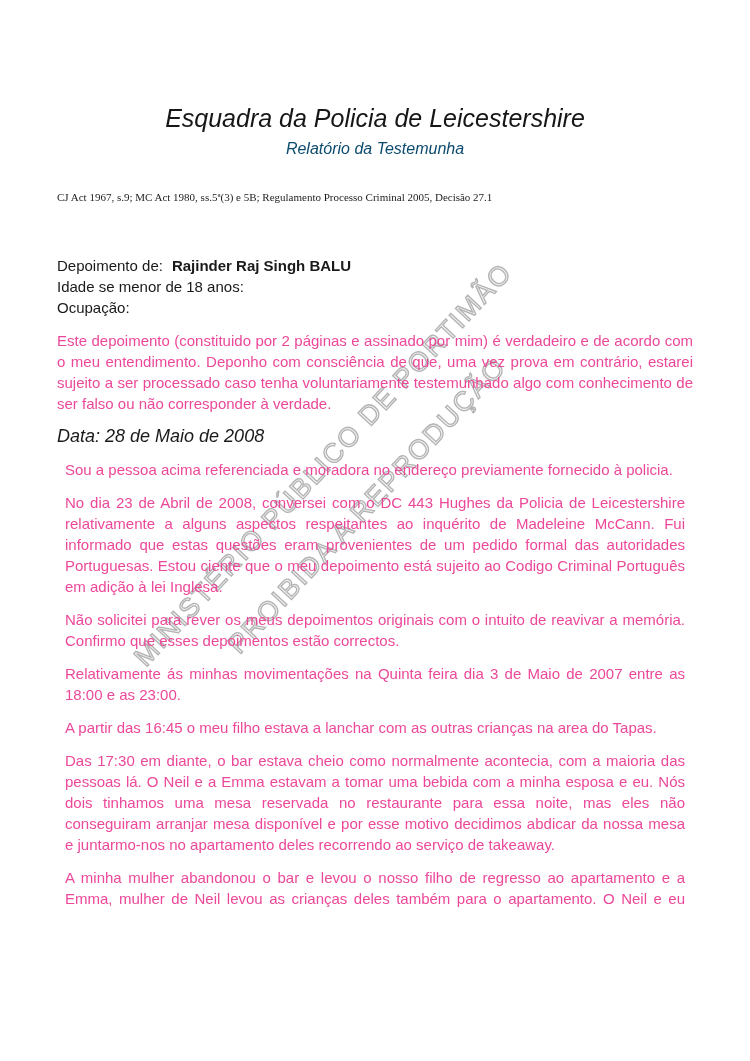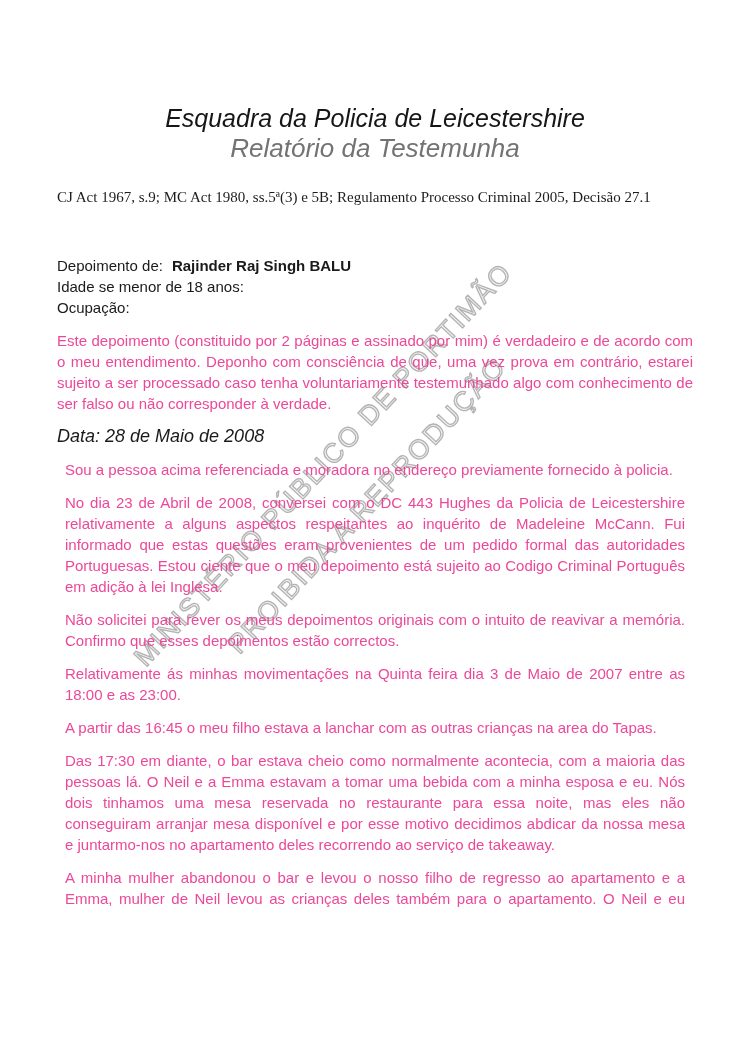--- a/index.html
+++ b/index.html
@@ -28,30 +28,30 @@
     text-align: center;
     font-style: italic;
   }
   .doc-title {
     font-size: 25px;
     line-height: 30px;
     font-weight: 400;
     color: #161616;
   }
   .doc-subtitle {
-    font-size: 26px;
+    font-size: 16px;
     line-height: 27px;
     font-weight: 400;
     margin-top: 2px;
-    color: #737373;
+    color: #0c4a6e;
   }
   .legal-ref {
     margin-top: 25px;
     font-family: "Liberation Serif", serif;
-    font-size: 15px;
+    font-size: 11px;
     line-height: 21px;
     color: #1d1d1d;
     text-align: left;
   }
   .info-block {
     margin-top: 47px;
     font-size: 15px;
     line-height: 21px;
   }
   .info-line .name {

